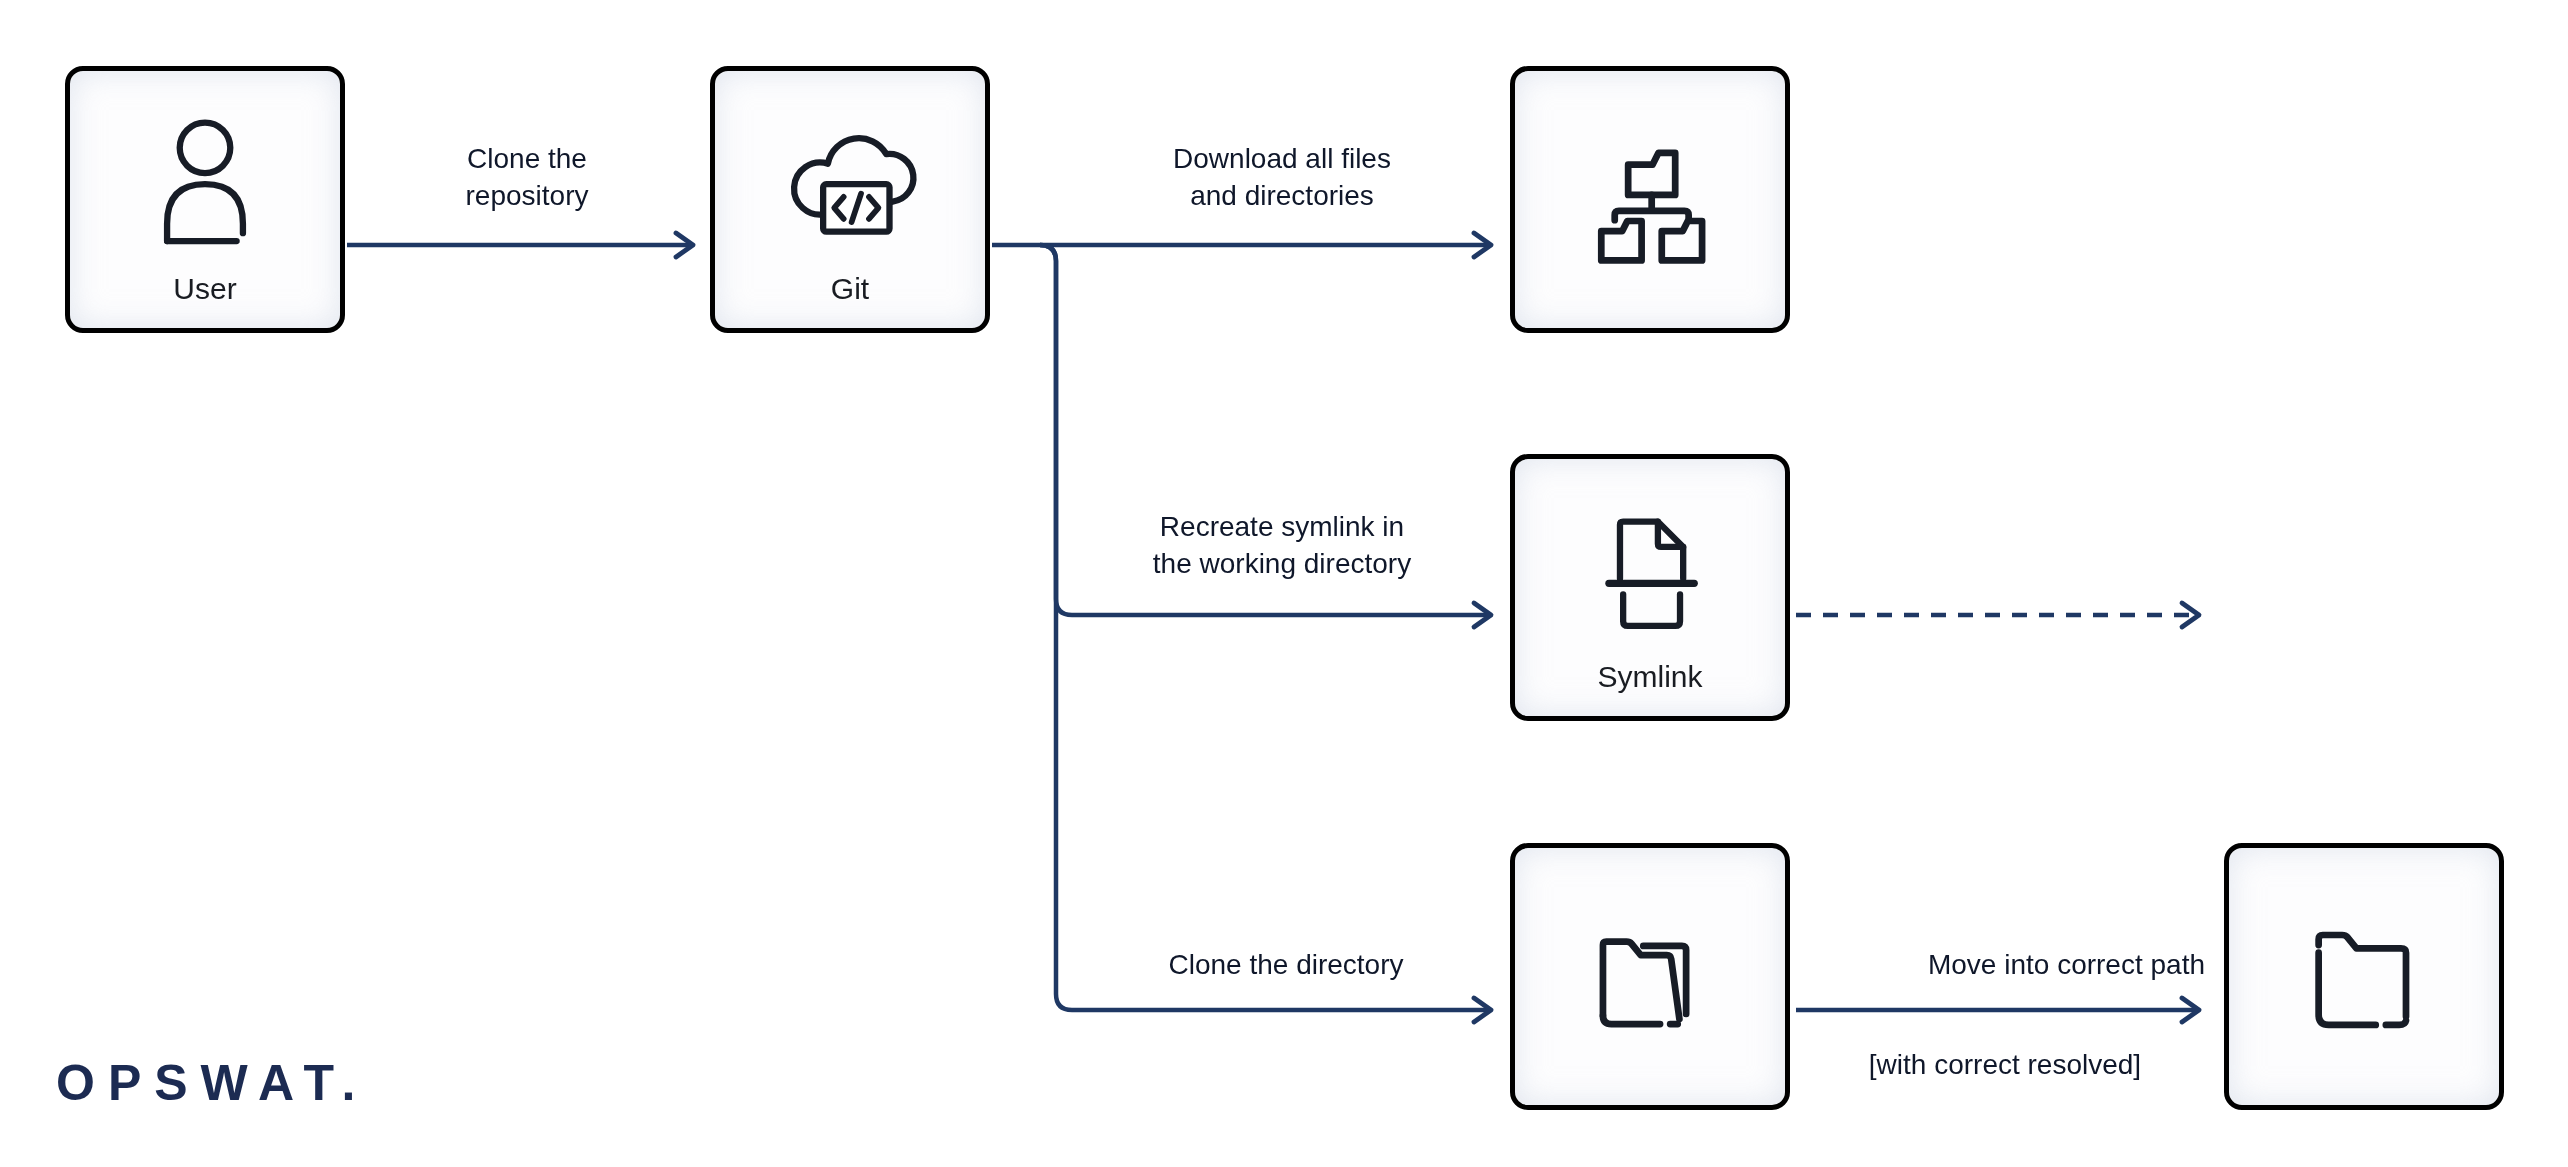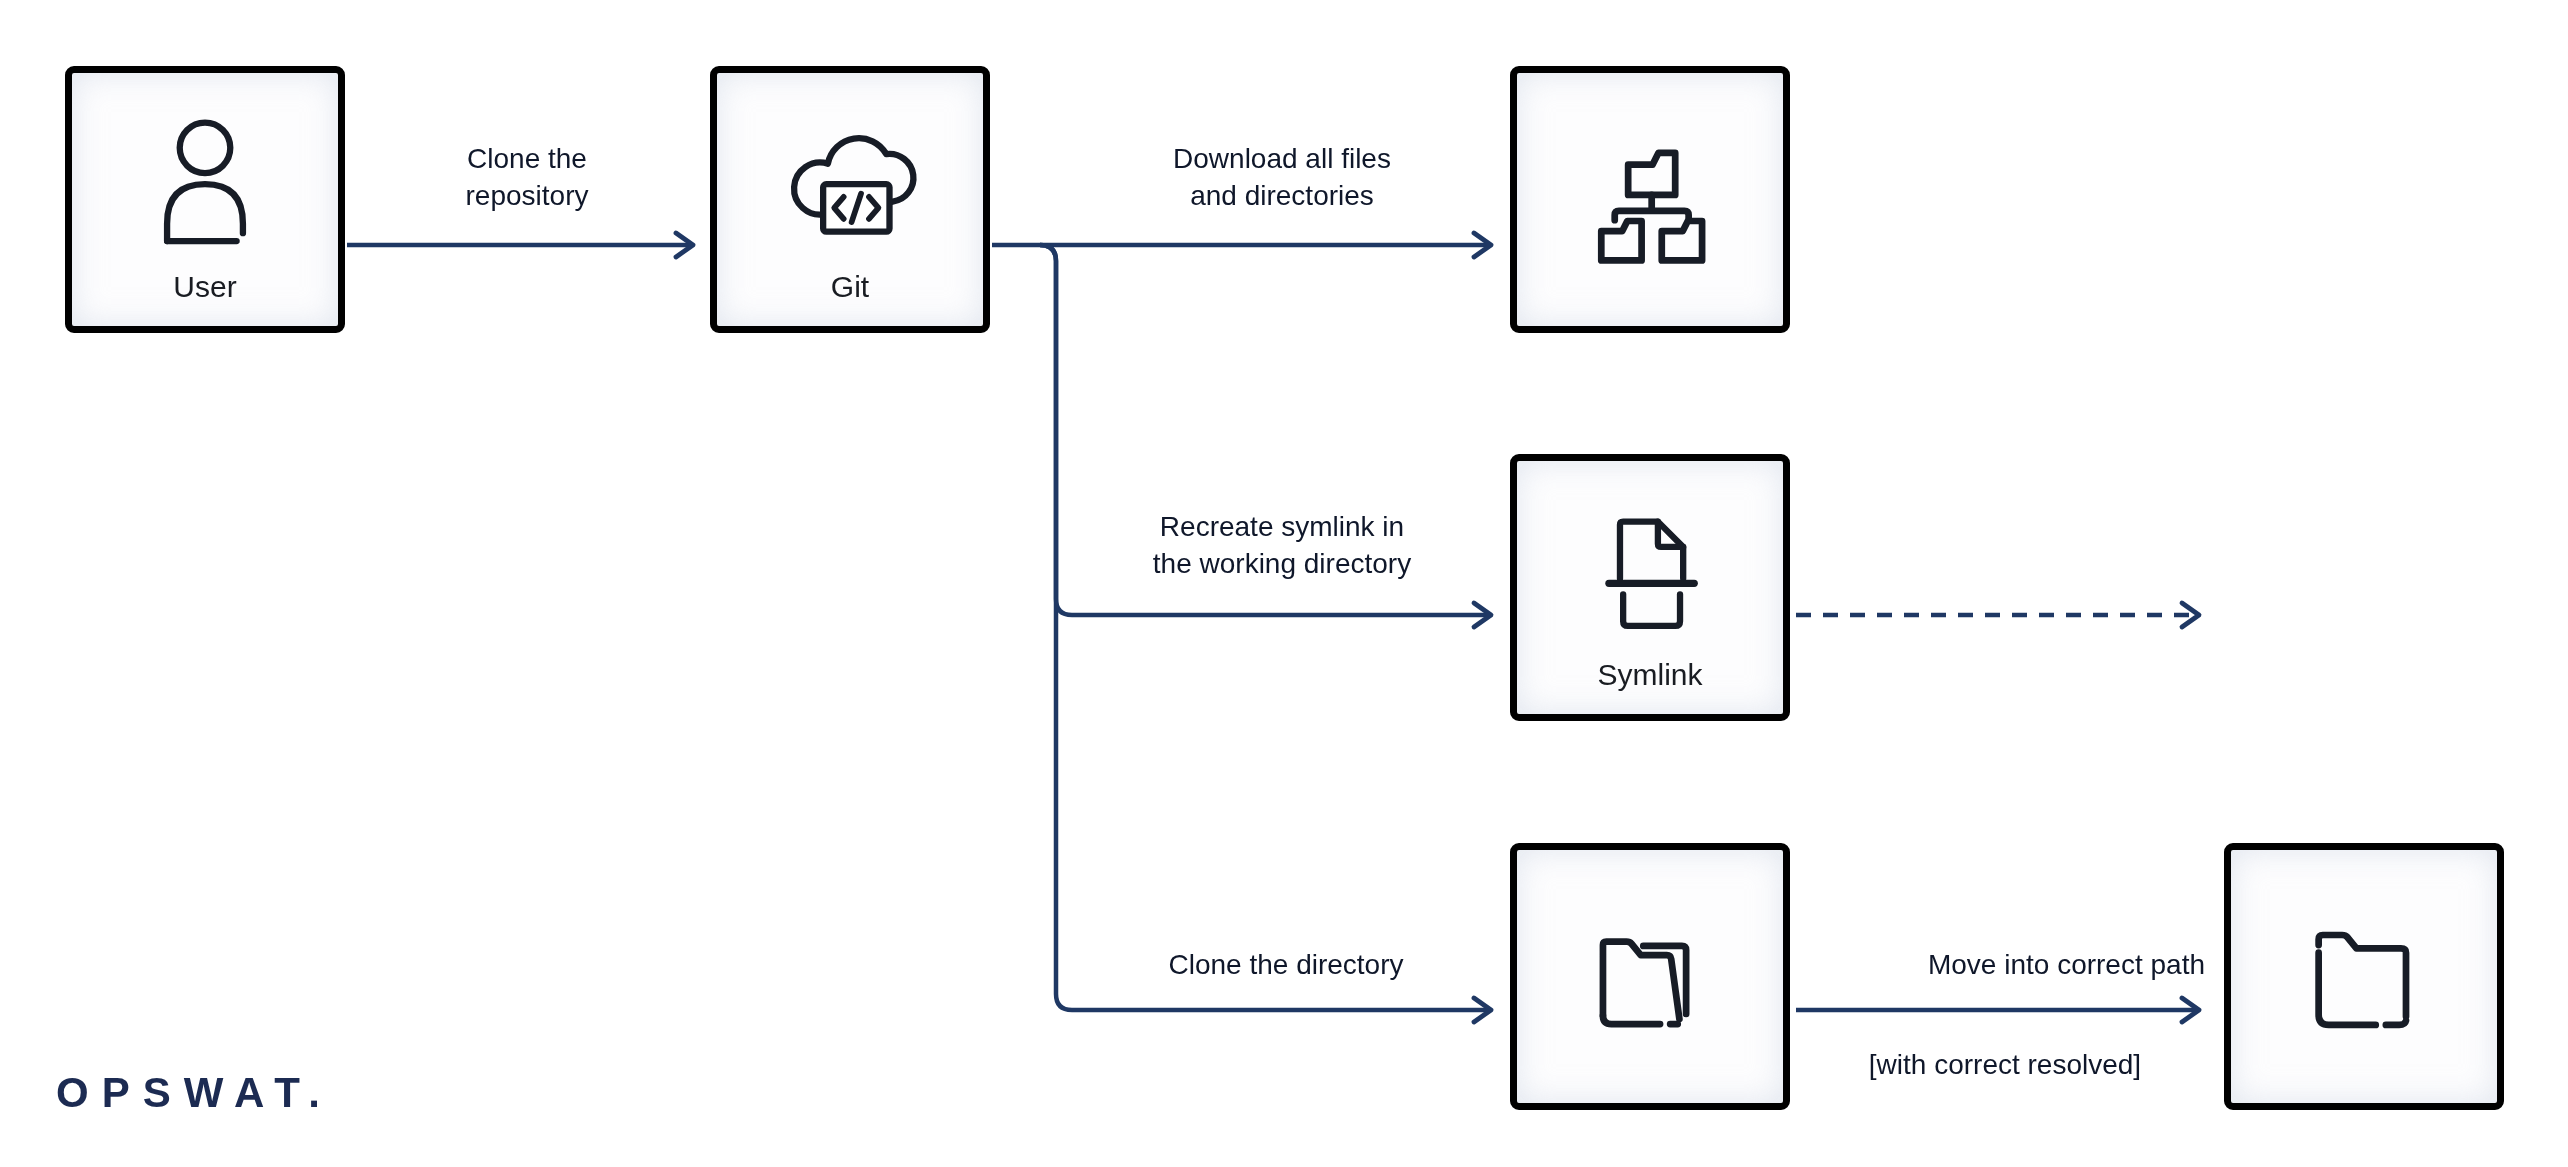--- a/index.html
+++ b/index.html
@@ -7,22 +7,22 @@
     position:relative;
     width:2568px;height:1167px;
     background:#ffffff;
     font-family:"Liberation Sans","DejaVu Sans",sans-serif;
     overflow:hidden;
   }
   .box{
     position:absolute;
     width:280px;height:267px;
     box-sizing:border-box;
-    border:7px solid #000000;
-    border-radius:9px;
+    border:5px solid #000000;
+    border-radius:18px;
     background:#fdfdfe;
     box-shadow:inset 0 0 32px rgba(203,212,226,0.55);
   }
   .box .icon{
     position:absolute;left:50%;top:50%;
     transform:translate(-50%,-50%);
   }
   .box.labeled .icon{transform:translate(-50%,-60%);}
   .node-label{
     position:absolute;left:0;right:0;bottom:22px;
@@ -31,24 +31,23 @@
   }
   .edge-label{
     position:absolute;
     text-align:center;
     font-size:28px;line-height:37px;
     color:#0f172a;
   }
   #connector-layer{position:absolute;left:0;top:0;}
   .logo{
     position:absolute;left:56px;top:1054px;
-    font-size:42px;font-weight:bold;
+    font-size:50px;font-weight:bold;
     letter-spacing:13px;
     color:#1c2b52;
-    margin-top:15px;
   }
   svg.icon-svg{display:block;}
   svg.icon-svg path, svg.icon-svg circle, svg.icon-svg rect{
     fill:none;stroke:#171c26;stroke-width:4;
     stroke-linecap:round;stroke-linejoin:round;
   }
   svg.icon-svg rect.code-box{fill:#ffffff;}
   svg.icon-svg path.thin{stroke-width:3.6;}
   svg.icon-svg path.rule{stroke-width:4.6;}
 </style>

